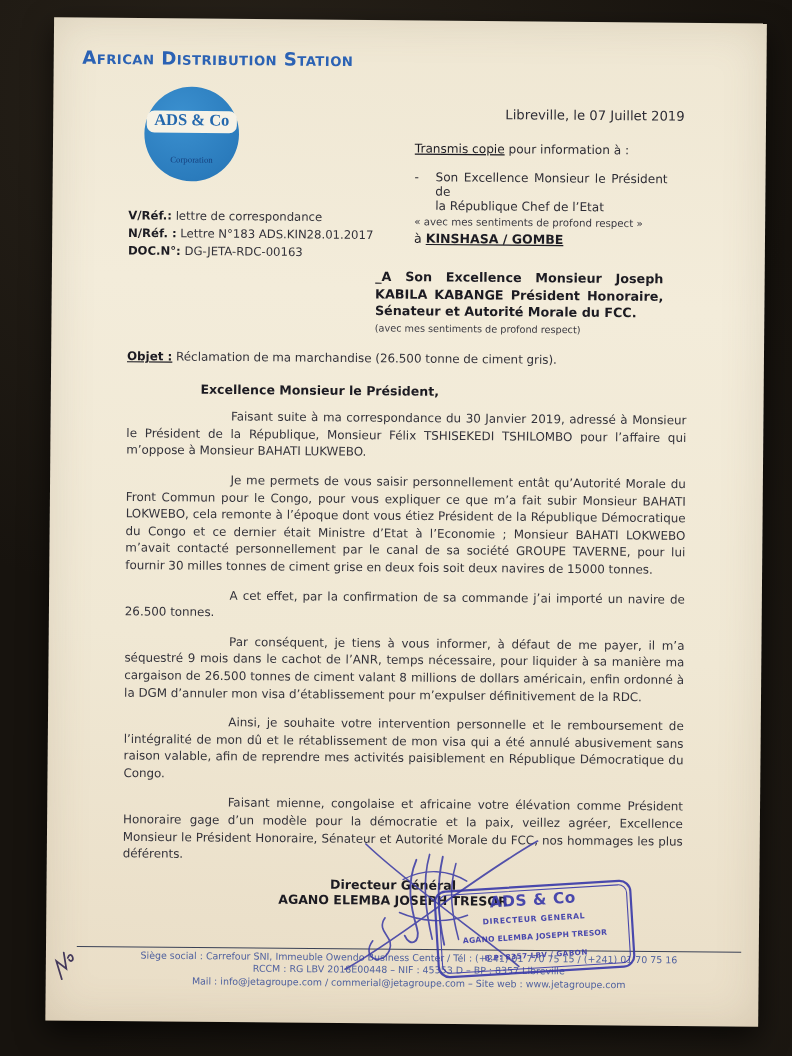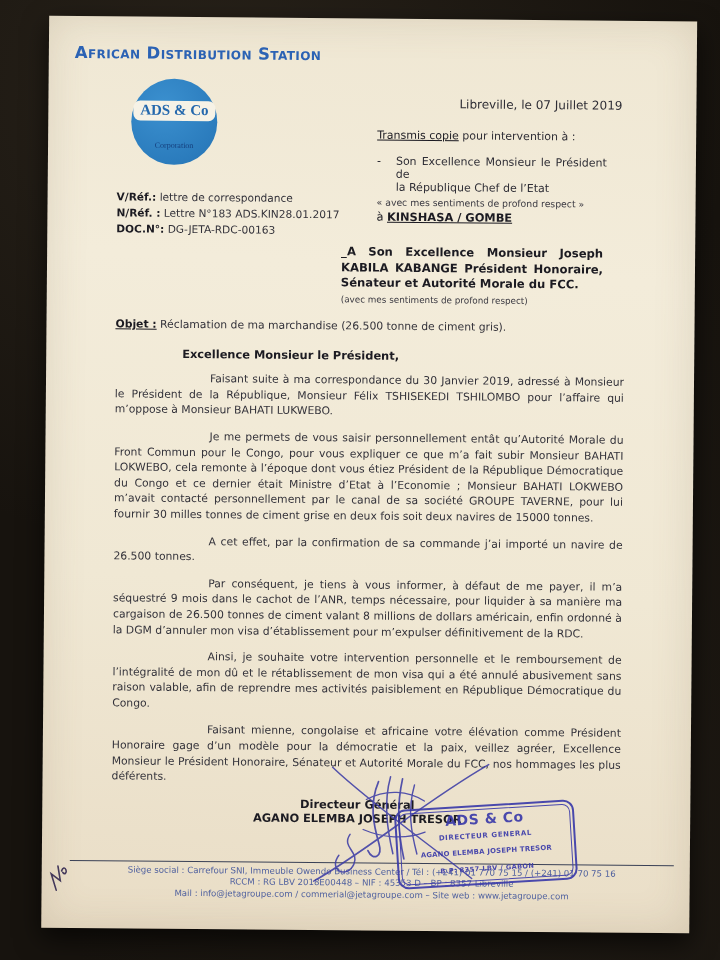--- a/index.html
+++ b/index.html
@@ -82,21 +82,21 @@
 
   <div class="abs refs">
     <div><b>V/Réf.:</b><span> lettre de correspondance</span></div>
     <div><b>N/Réf. :</b><span> Lettre N°183 ADS.KIN28.01.2017</span></div>
     <div><b>DOC.N°:</b><span> DG-JETA-RDC-00163</span></div>
   </div>
 
   <div class="abs dateline">Libreville, le 07 Juillet 2019</div>
 
   <div class="abs transmis">
-    <div class="t-head"><span class="lbl">Transmis copie</span><span> pour intervention à :</span></div>
+    <div class="t-head"><span class="lbl">Transmis copie</span><span> pour information à :</span></div>
     <div class="t-item">
       <span class="dash">-</span>
       <div class="t-lines">
         <div class="force-just">Son Excellence Monsieur le Président de</div>
         <div>la  République Chef de l’Etat</div>
       </div>
     </div>
     <div class="respect">« avec mes sentiments de profond respect »</div>
     <div class="city-line"><span>à </span><span class="city">KINSHASA / GOMBE</span></div>
   </div>

